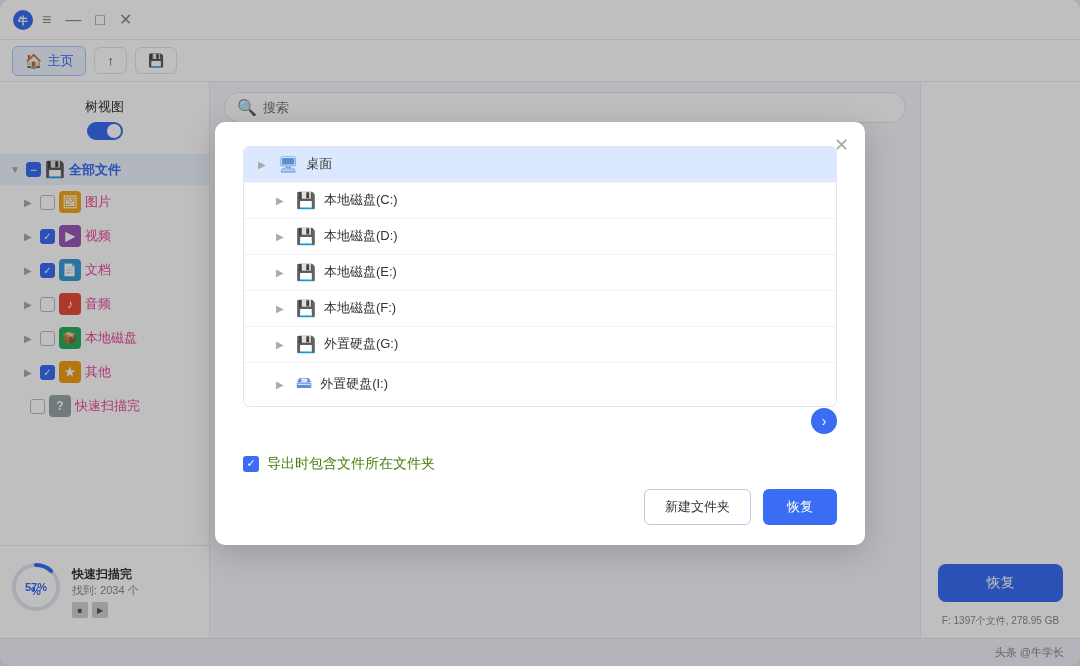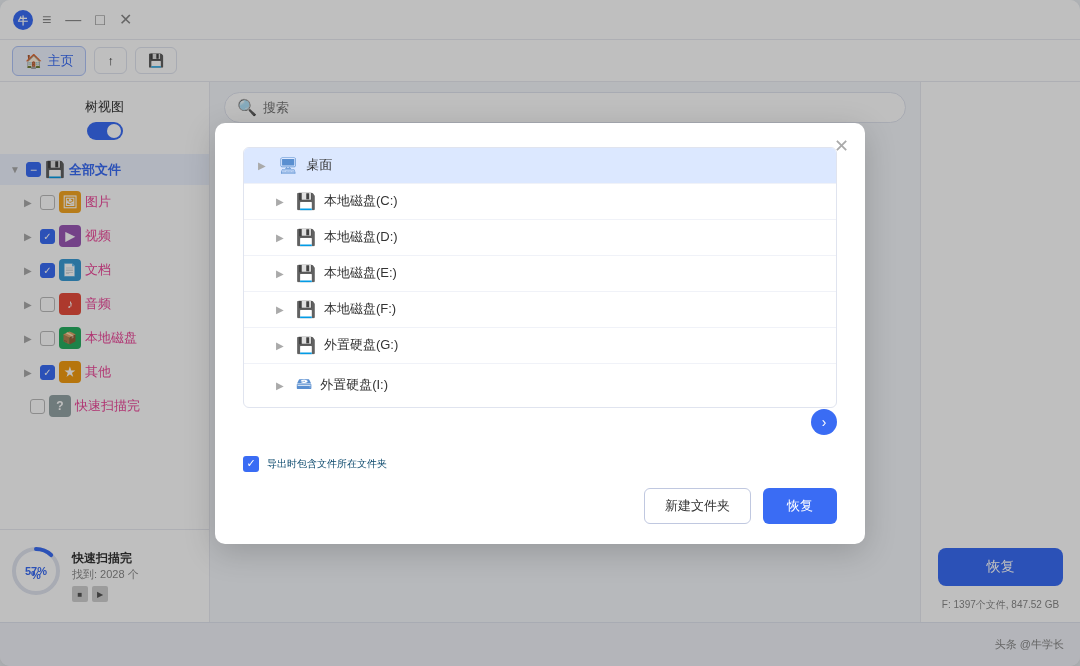--- a/index.html
+++ b/index.html
@@ -400,21 +400,21 @@
 
     .recover-info {
       font-size: 10px;
       color: #888;
       margin-top: 6px;
       text-align: center;
     }
 
     
     .bottom-bar {
-      height: 44px;
+      height: 28px;
       background: #f0f2f8;
       border-top: 1px solid #e0e4ef;
       display: flex;
       align-items: center;
       justify-content: flex-end;
       padding: 0 16px;
       flex-shrink: 0;
     }
 
     .bottom-bar-text {
@@ -509,22 +509,22 @@
       border-radius: 3px;
       display: flex;
       align-items: center;
       justify-content: center;
       color: #fff;
       font-size: 11px;
       flex-shrink: 0;
     }
 
     .dialog-checkbox-label {
-      font-size: 10px;
-      color: #0c4a6e;
+      font-size: 14px;
+      color: #4d7c0f;
     }
 
     .dialog-footer {
       display: flex;
       justify-content: flex-end;
       gap: 12px;
     }
 
     .btn-new-folder {
       background: #fff;
@@ -665,21 +665,21 @@
           <div class="progress-circle">
             <svg width="52" height="52" viewBox="0 0 52 52">
               <circle cx="26" cy="26" r="22" fill="none" stroke="#e0e4ef" stroke-width="4"></circle>
               <circle cx="26" cy="26" r="22" fill="none" stroke="#3a6cf4" stroke-width="4" stroke-dasharray="138.2" stroke-dashoffset="121.6" stroke-linecap="round"></circle>
             </svg>
             <div class="progress-text">57%</div>
             <span style="position:absolute;top:50%;left:50%;transform:translate(-50%,-50%);font-size:11px;color:#3a6cf4;font-weight:bold;top:58%;">%</span>
           </div>
           <div class="scan-info">
             <div class="scan-title">快速扫描完</div>
-            <div class="scan-count">找到: 2028 个</div>
+            <div class="scan-count">找到: 2034 个</div>
             <div class="scan-controls">
               <div class="scan-ctrl-btn">■</div>
               <div class="scan-ctrl-btn">▶</div>
             </div>
           </div>
         </div>
       </div>
     </div>
 
     <div class="content">
@@ -699,21 +699,21 @@
           <div class="file-card-name">Ai</div>
         </div>
       </div>
 
     </div>
 
     <div class="right-panel">
       <div style="flex:1;"></div>
       <div style="display:flex;flex-direction:column;align-items:center;gap:6px;width:100%;">
         <button class="recover-btn">恢复</button>
-        <div class="recover-info">F: 1397个文件, 847.52 GB</div>
+        <div class="recover-info">F: 1397个文件, 278.95 GB</div>
       </div>
     </div>
 
   </div>
 
   <div class="bottom-bar">
     <span class="bottom-bar-text">头条 @牛学长</span>
   </div>
 
   <div class="dialog-overlay">

